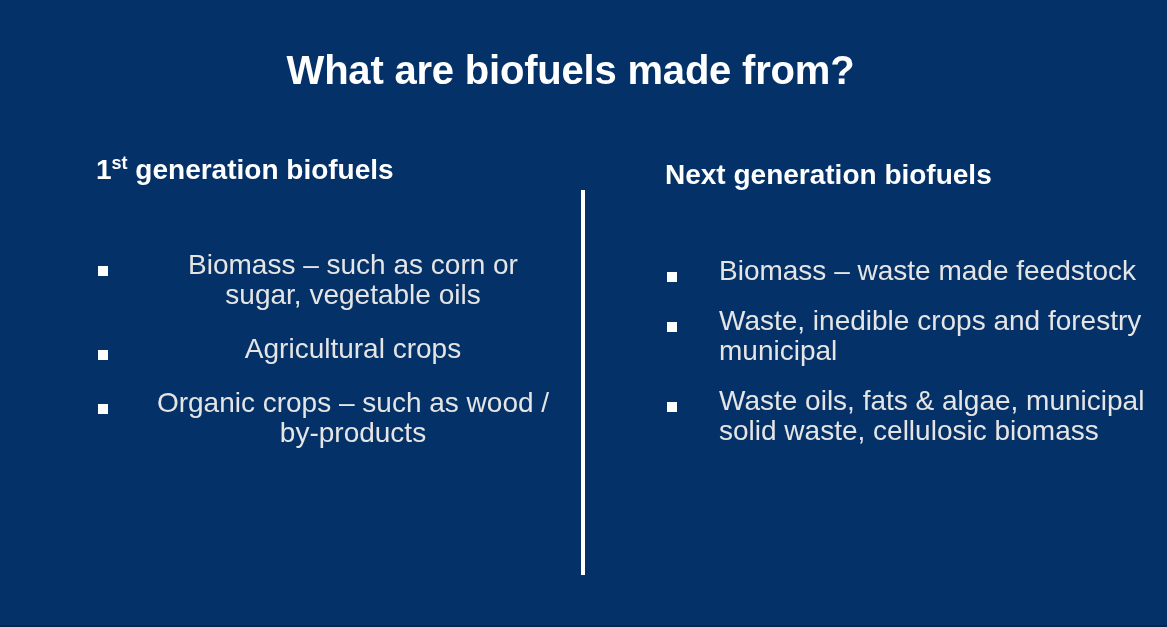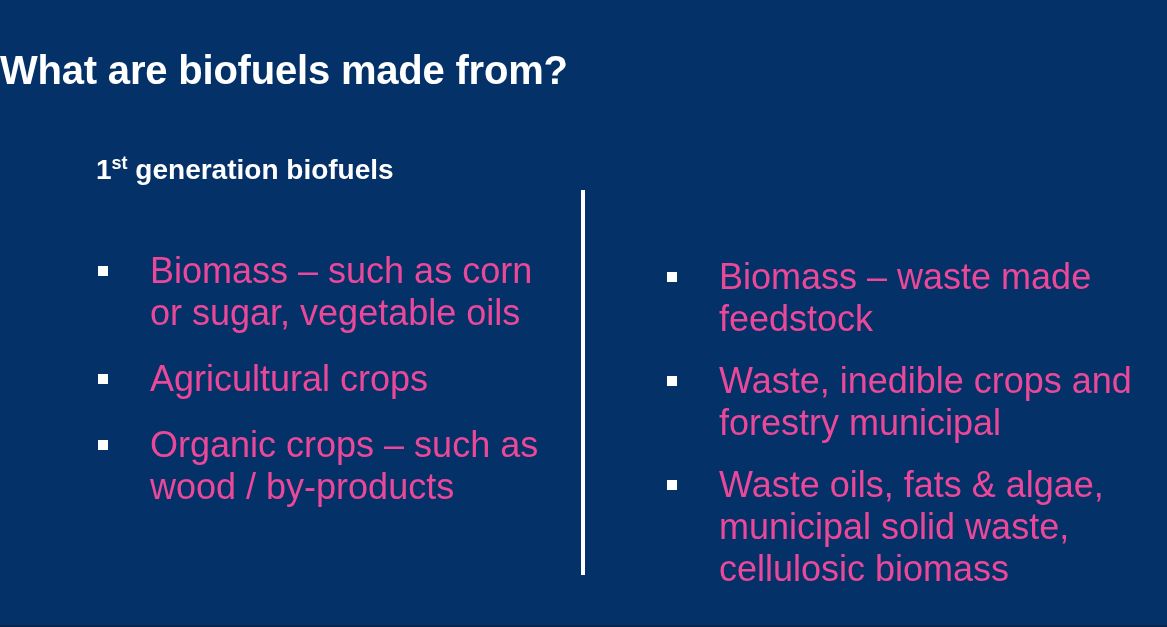--- a/index.html
+++ b/index.html
@@ -18,35 +18,37 @@
     background: #043268;
     overflow: hidden;
     box-sizing: border-box;
     border-bottom: 2px solid #04264f;
   }
   #slide-title {
     position: absolute;
     left: 0;
     top: 46px;
     width: 1141px;
+    text-align: center;
     font-size: 40px;
     font-weight: bold;
     color: #ffffff;
     letter-spacing: -0.2px;
     line-height: 48px;
     white-space: nowrap;
   }
   .column {
     position: absolute;
     top: 0;
     height: 627px;
   }
   #column-left {
     left: 0;
     width: 581px;
+    text-align: center;
   }
   #column-right {
     left: 581px;
     width: 586px;
   }
   .col-heading {
     position: absolute;
     font-size: 28px;
     font-weight: bold;
     color: #ffffff;
@@ -78,23 +80,23 @@
     width: 460px;
   }
   #list-right {
     left: 84px;
     top: 256px;
     width: 490px;
   }
   .bullet-item {
     position: relative;
     padding-left: 54px;
-    color: #ec4899;
-    font-size: 36px;
-    line-height: 42px;
+    color: #e5e5e5;
+    font-size: 28px;
+    line-height: 30px;
     margin-bottom: 24px;
   }
   #list-right .bullet-item {
     margin-bottom: 20px;
   }
   .bullet-marker {
     position: absolute;
     left: 2px;
     top: 16px;
     width: 10px;
@@ -137,20 +139,21 @@
         <span class="bullet-marker"></span>
         <span class="bullet-text">Organic crops – such as wood / by-products</span>
       </li>
     </ul>
   </div>
 
   <div id="divider"></div>
 
   <div class="column" id="column-right">
 
+    <div class="col-heading" id="heading-right">Next generation biofuels</div>
 
     <ul class="bullet-list" id="list-right">
       <li class="bullet-item">
         <span class="bullet-marker"></span>
         <span class="bullet-text">Biomass – waste made feedstock</span>
       </li>
       <li class="bullet-item">
         <span class="bullet-marker"></span>
         <span class="bullet-text">Waste, inedible crops and forestry municipal</span>
       </li>

